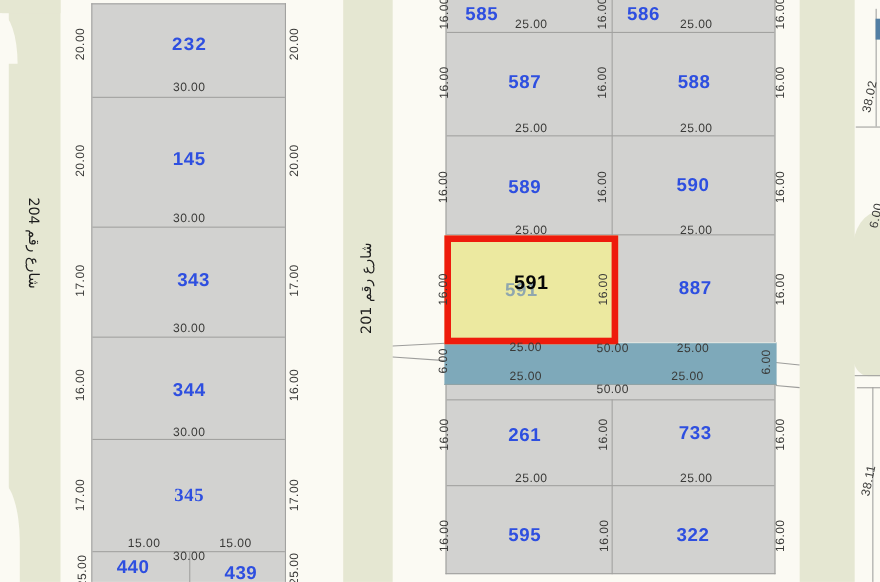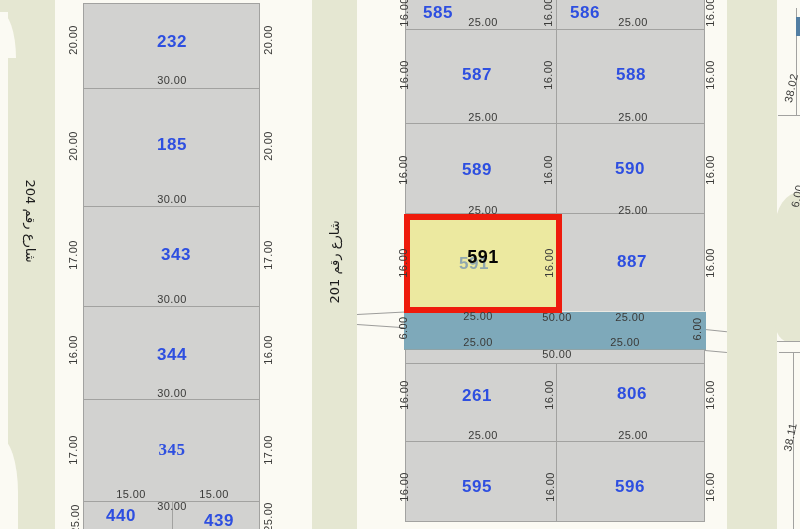--- a/index.html
+++ b/index.html
@@ -73,40 +73,40 @@
     <div class="hline" style="left:0;right:0;top:441px;"></div>
     <div class="vline" style="left:150px;top:363px;height:159px;"></div>
   </div>
 
   <div id="road-strip" style="left:404px;top:311px;width:302px;height:37px;"></div>
 
   <div id="highlight-591" style="left:404px;top:214px;width:158px;height:99px;"></div>
 
 <span class="lbl street" style="left: 30px; top: 221px; transform: translate(-50%, -50%) rotate(90deg);">شارع رقم 204</span>
     <span class="lbl street" style="left: 334px; top: 262px; transform: translate(-50%, -50%) rotate(-90deg);">شارع رقم 201</span>
-    <span class="lbl pnum" style="left: 172px; top: 42px;">232</span>
-    <span class="lbl pnum" style="left: 172px; top: 145px;">185</span>
+    <span class="lbl pnum" style="left: 172px; top: 42px; font-family: Liberation Mono, monospace;">232</span>
+    <span class="lbl pnum" style="left: 172px; top: 145px;">145</span>
     <span class="lbl pnum" style="left: 176px; top: 255px;">343</span>
     <span class="lbl pnum" style="left: 172px; top: 355px;">344</span>
     <span class="lbl pnum" style="left: 172px; top: 450px; font-family: Liberation Serif, serif;">345</span>
     <span class="lbl pnum" style="left: 121px; top: 516px;">440</span>
     <span class="lbl pnum" style="left: 219px; top: 521px;">439</span>
     <span class="lbl pnum" style="left: 438px; top: 13px;">585</span>
     <span class="lbl pnum" style="left: 585px; top: 13px;">586</span>
     <span class="lbl pnum" style="left: 477px; top: 75px;">587</span>
     <span class="lbl pnum" style="left: 631px; top: 75px;">588</span>
     <span class="lbl pnum" style="left: 477px; top: 170px;">589</span>
     <span class="lbl pnum" style="left: 630px; top: 169px;">590</span>
     <span class="lbl pnum ghost" style="left: 474px; top: 264px;">591</span>
     <span class="lbl sel" style="left: 483px; top: 257px;">591</span>
     <span class="lbl pnum" style="left: 632px; top: 262px;">887</span>
     <span class="lbl pnum" style="left: 477px; top: 396px;">261</span>
-    <span class="lbl pnum" style="left: 632px; top: 394px;">806</span>
+    <span class="lbl pnum" style="left: 632px; top: 394px;">733</span>
     <span class="lbl pnum" style="left: 477px; top: 487px;">595</span>
-    <span class="lbl pnum" style="left: 630px; top: 487px;">596</span>
+    <span class="lbl pnum" style="left: 630px; top: 487px;">322</span>
     <span class="lbl" style="left: 172px; top: 80px;">30.00</span>
     <span class="lbl" style="left: 172px; top: 199px;">30.00</span>
     <span class="lbl" style="left: 172px; top: 299px;">30.00</span>
     <span class="lbl" style="left: 172px; top: 393px;">30.00</span>
     <span class="lbl" style="left: 131px; top: 494px;">15.00</span>
     <span class="lbl" style="left: 214px; top: 494px;">15.00</span>
     <span class="lbl" style="left: 172px; top: 506px;">30.00</span>
     <span class="lbl" style="left: 483px; top: 22px;">25.00</span>
     <span class="lbl" style="left: 633px; top: 22px;">25.00</span>
     <span class="lbl" style="left: 483px; top: 117px;">25.00</span>

